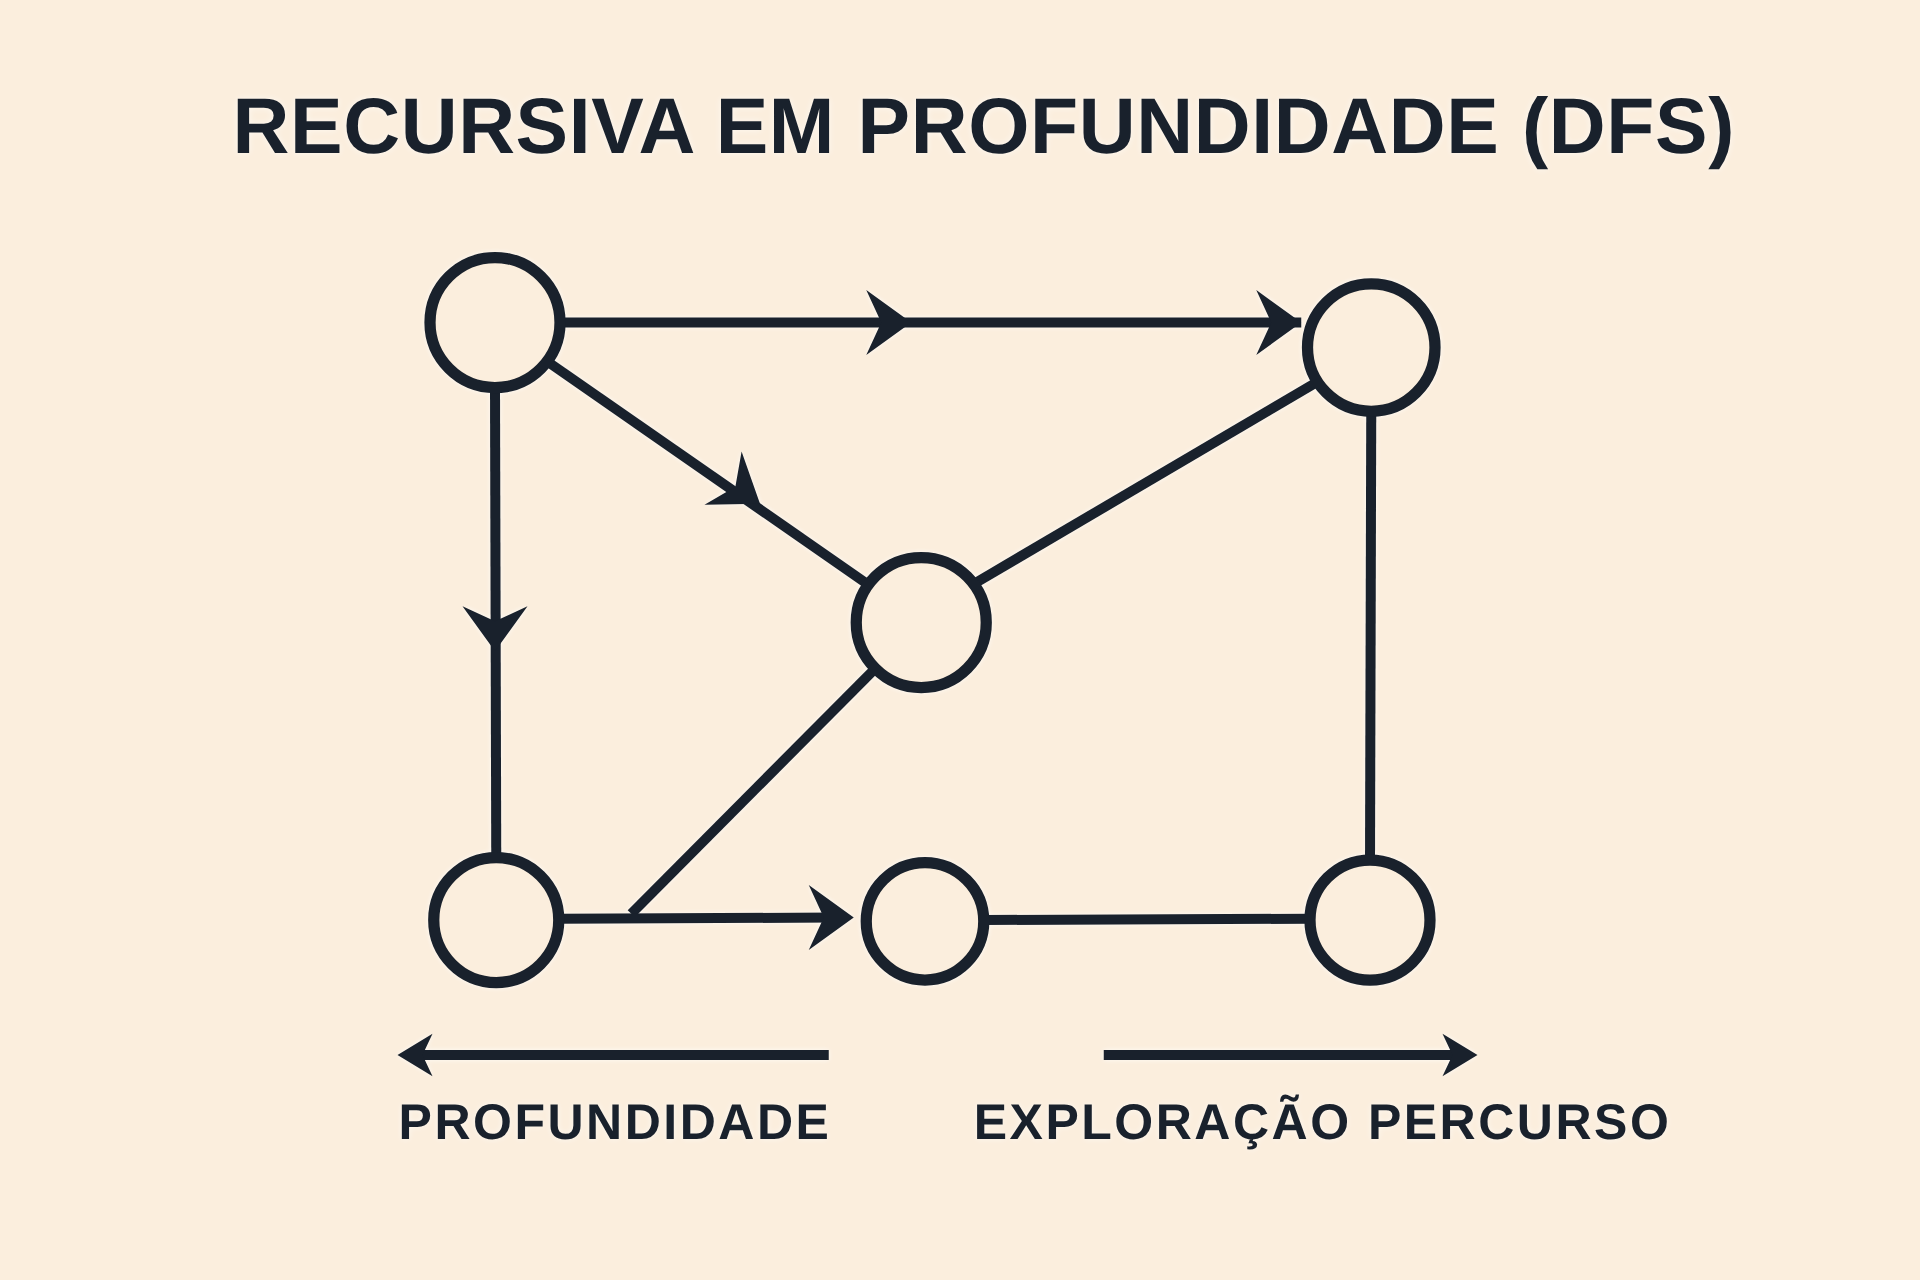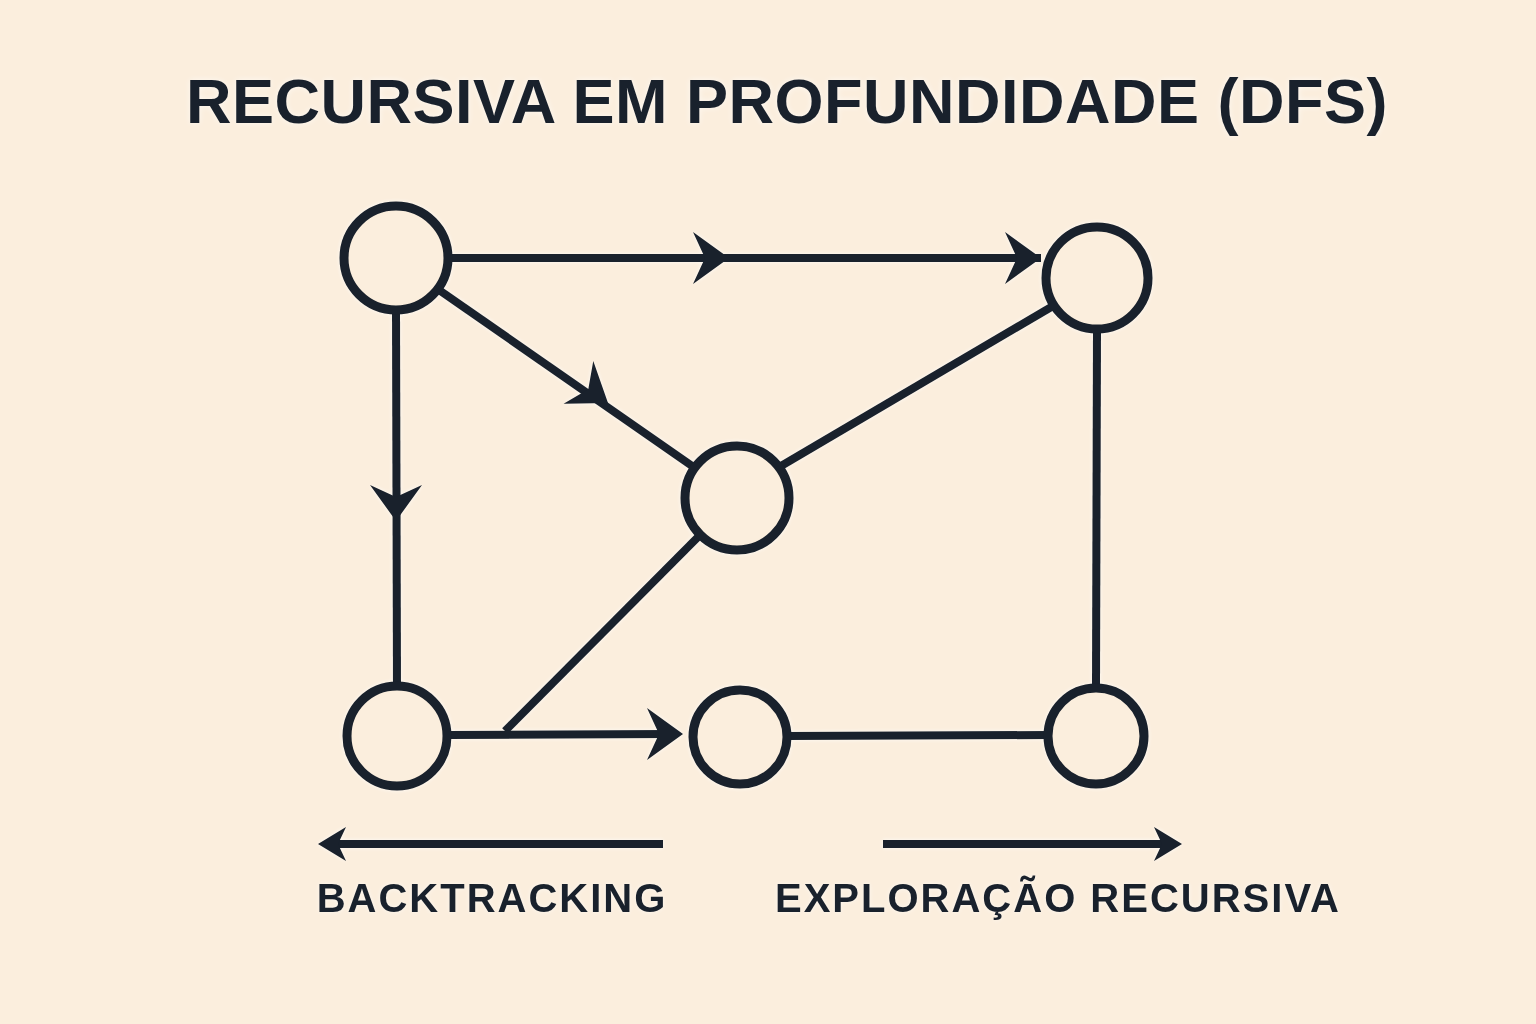--- a/index.html
+++ b/index.html
@@ -65,15 +65,15 @@
       <polygon points="318,844 346,827 338,844 346,861" fill="#19212c"></polygon>
       <line x1="883" y1="844" x2="1168" y2="844" stroke="#19212c" stroke-width="8"></line>
       <polygon points="1182,844 1154,861 1162,844 1154,827" fill="#19212c"></polygon>
       <circle cx="396" cy="258" r="52" fill="#fbeedd" stroke="#19212c" stroke-width="9"></circle>
       <circle cx="1097" cy="278" r="51" fill="#fbeedd" stroke="#19212c" stroke-width="9"></circle>
       <circle cx="737" cy="498" r="52" fill="#fbeedd" stroke="#19212c" stroke-width="9"></circle>
       <circle cx="397" cy="736" r="50" fill="#fbeedd" stroke="#19212c" stroke-width="9"></circle>
       <circle cx="740" cy="737" r="47" fill="#fbeedd" stroke="#19212c" stroke-width="9"></circle>
       <circle cx="1096" cy="736" r="48" fill="#fbeedd" stroke="#19212c" stroke-width="9"></circle>
     </svg>
-  <div class="annot-label" id="annot-label-0" style="color: rgb(25, 33, 44); left: 492px;">BACKTRACKING</div>
-  <div class="annot-label" id="annot-label-1" style="color: rgb(25, 33, 44); left: 1058px;">EXPLORAÇÃO RECURSIVA</div>
+  <div class="annot-label" id="annot-label-0" style="color: rgb(25, 33, 44); left: 492px;">PROFUNDIDADE</div>
+  <div class="annot-label" id="annot-label-1" style="color: rgb(25, 33, 44); left: 1058px;">EXPLORAÇÃO PERCURSO</div>
 </div>
 
 </body></html>

